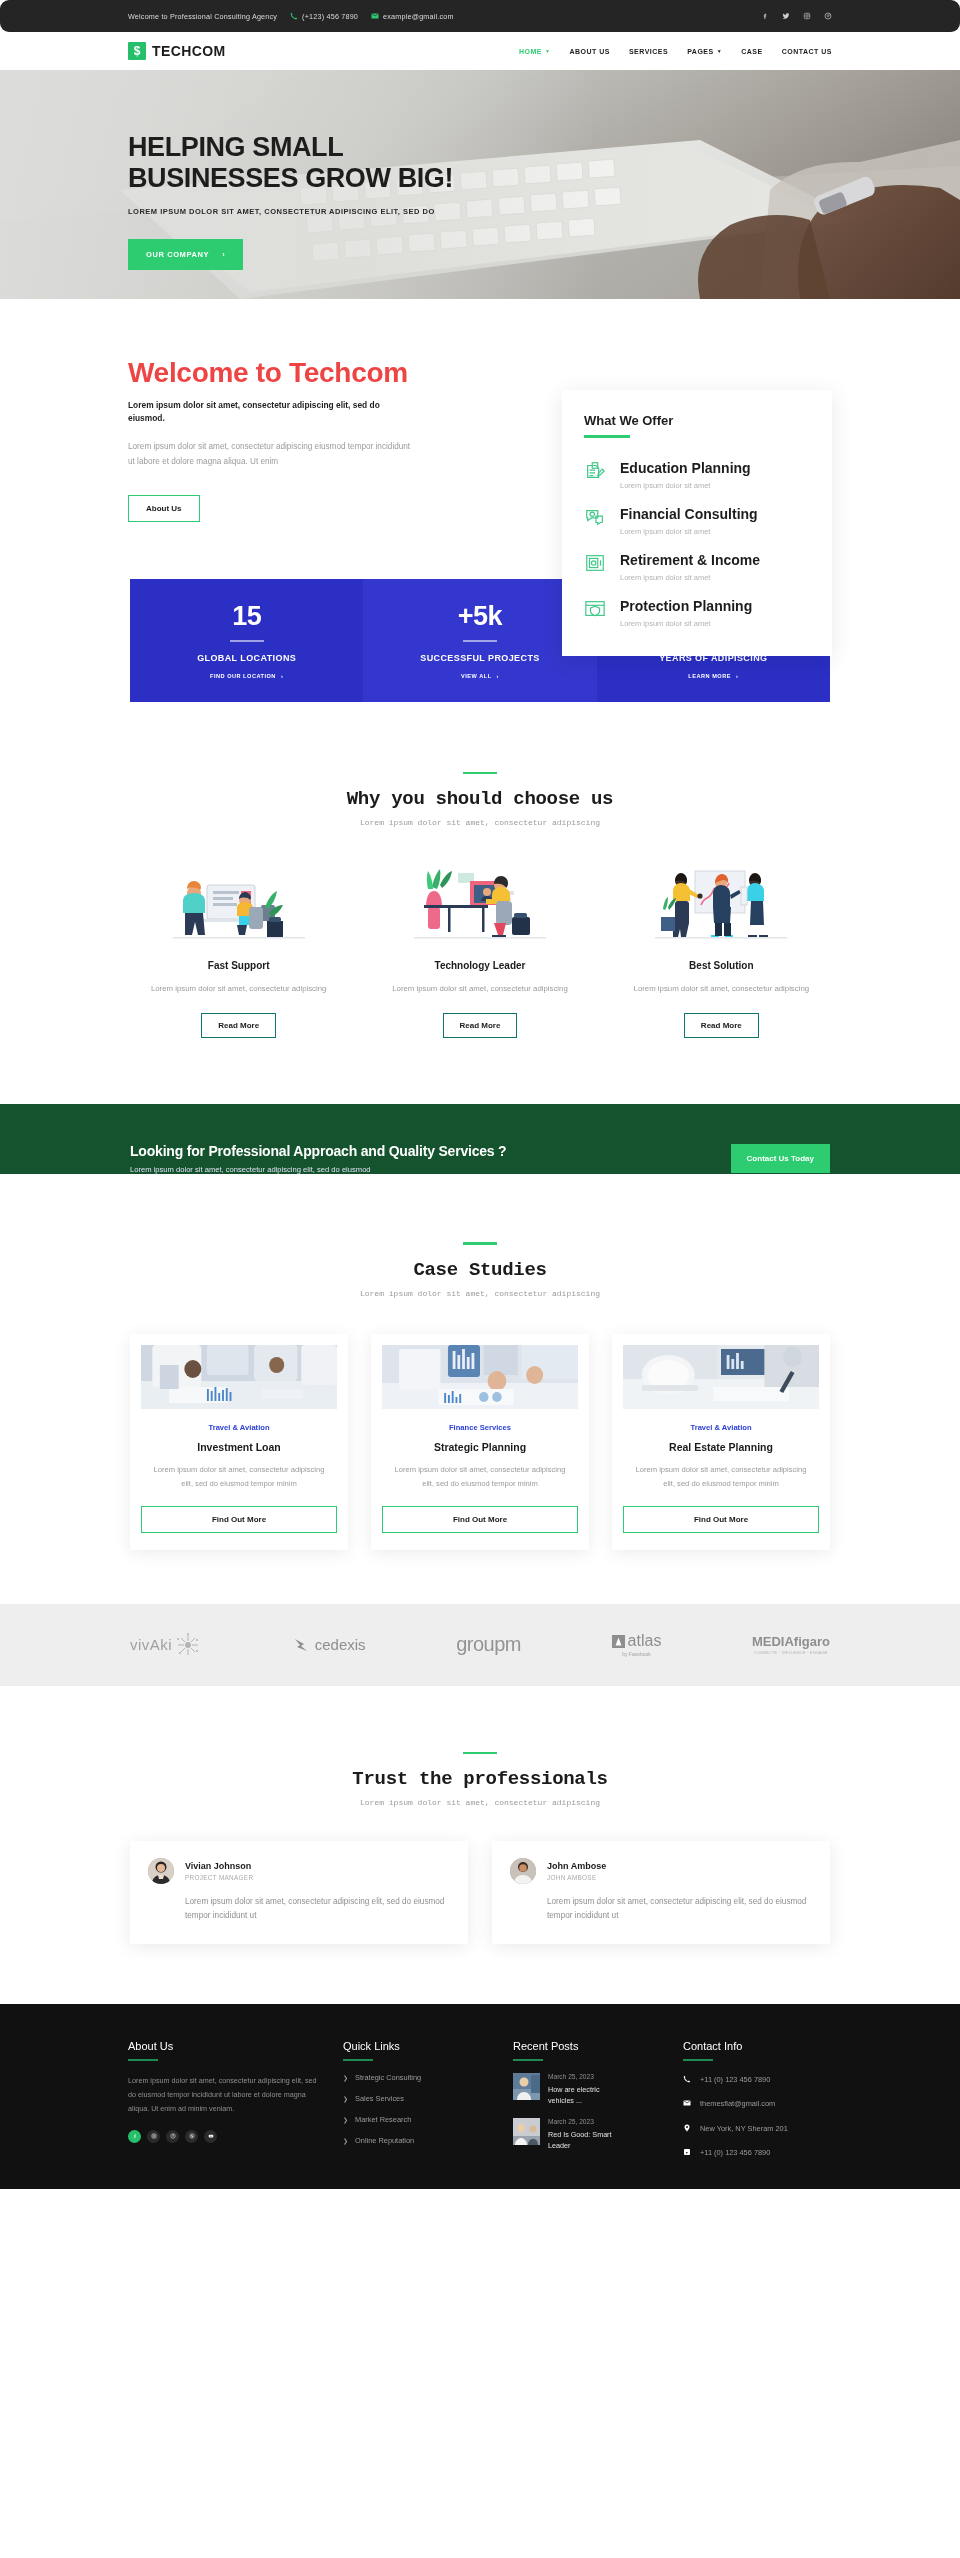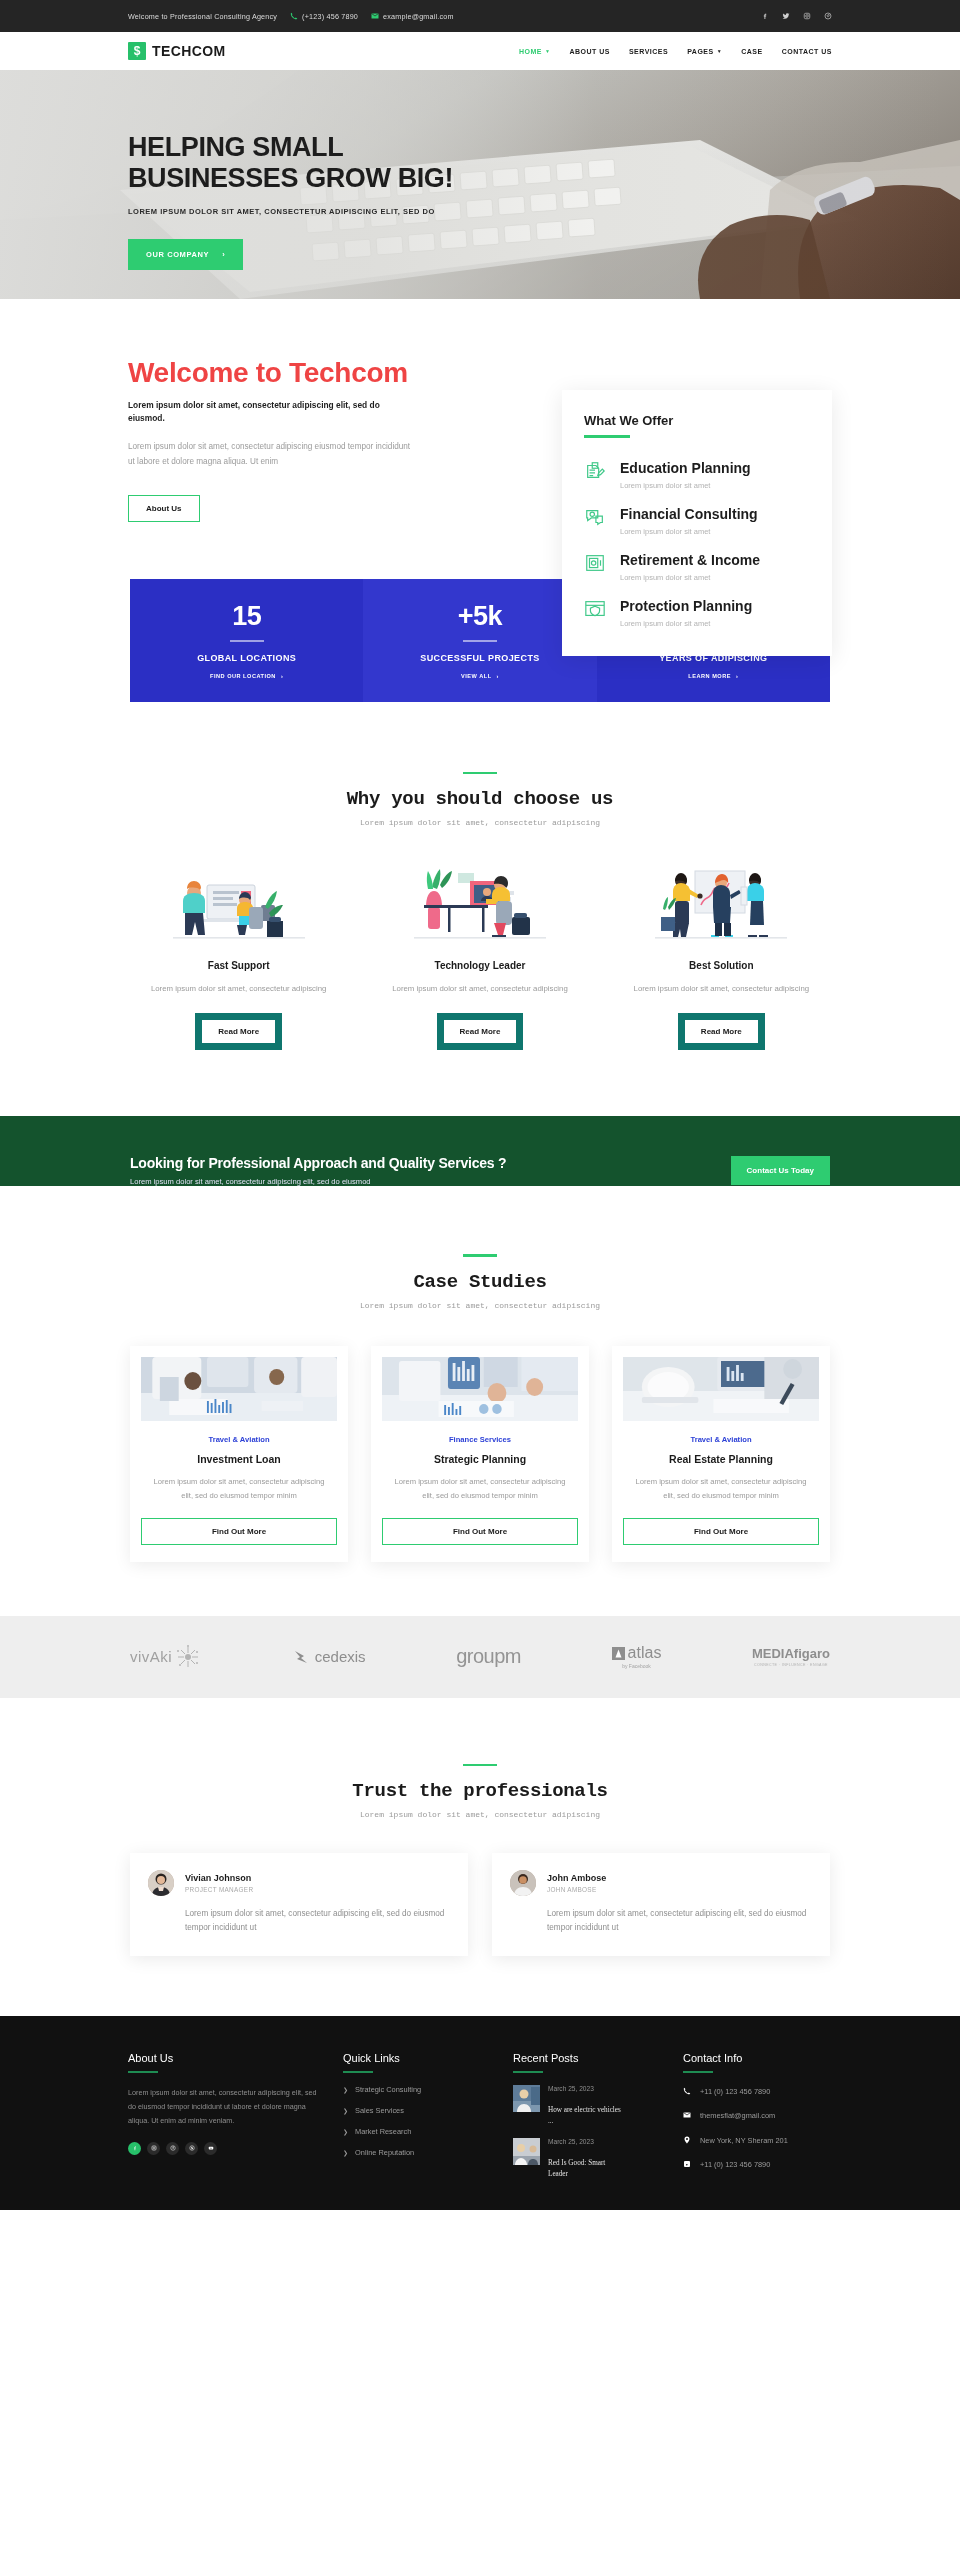--- a/index.html
+++ b/index.html
@@ -9,21 +9,21 @@
     background:#ffffff;
     color:#222;
     -webkit-font-smoothing:antialiased;
   }
   .wrap { width:960px; margin:0 auto; position:relative; }
   .container { width:700px; margin:0 auto; }
 
   
   .topbar {
     background:#252525; height:25px; display:flex; align-items:center;
-    justify-content:space-between; padding:16px 128px;
+    justify-content:space-between; padding:16px 128px;border-radius:9px;
   }
   .topbar-left { display:flex; align-items:center; gap:13px; }
   .topbar-txt { color:#dcdcdc; font-size:7.2px; letter-spacing:.2px; }
   .tb-item { display:flex; align-items:center; gap:4px; }
   .tb-ic { width:8px; height:8px; display:inline-block; color:#2ecc71; }
   .tb-ic svg { width:8px; height:8px; display:block; fill:#2ecc71; }
   .topbar-social { display:flex; align-items:center; gap:13px; }
   .topbar-social span { color:#cfcfcf; }
   .topbar-social svg { width:8px; height:8px; display:block; fill:#cfcfcf; }
 
@@ -102,21 +102,21 @@
 
   
   .choose { padding:70px 0 66px; }
   .choose-grid { margin-top:36px; display:flex; gap:24px; }
   .choose-col { flex:1; text-align:center; }
   .illus { height:80px; display:flex; align-items:flex-end; justify-content:center; }
   .illus svg { display:block; }
   .choose-t { margin-top:17px; font-size:10px; font-weight:bold; color:#1b1b1b; }
   .choose-d { margin-top:11px; font-size:7.8px; color:#9b9b9b; line-height:1.75; }
   .choose-btn {
-    margin-top:17px; display:inline-block; border:7px solid #0f766e; background:#fff;
+    margin-top:17px; display:inline-block; border:1px solid #0f766e; background:#fff;
     color:#1b1b1b; font-size:8px; font-weight:bold; padding:7px 16px; cursor:pointer;
   }
 
   
   .cta { background:#14532d; height:70px; display:flex; align-items:flex-end; }
   .cta-in { width:700px; margin:0 auto; display:flex; align-items:center; justify-content:space-between; }
   .cta h3 { font-size:14px; font-weight:bold; color:#fff; letter-spacing:-.2px; }
   .cta p { margin-top:6px; font-size:7.6px; color:#e2e2f6; }
   .cta-btn { background:#2ecc71; color:#fff; font-size:8px; font-weight:bold; padding:10px 16px; border:none; cursor:pointer; }
 
@@ -156,21 +156,21 @@
   .f-p { margin-top:13px; font-size:7.2px; color:#8f8f8f; line-height:1.95; width:190px; }
   .f-social { margin-top:14px; display:flex; gap:6px; }
   .f-soc { width:13px; height:13px; border-radius:50%; background:#2b2b2b; display:flex; align-items:center; justify-content:center; }
   .f-soc.on { background:#27c06a; }
   .f-soc svg { width:6px; height:6px; fill:#fff; display:block; }
   .f-link { margin-top:12px; display:flex; align-items:center; gap:7px; font-size:7.4px; color:#9b9b9b; }
   .f-link .c { color:#9b9b9b; font-size:6px; }
   .f-post { margin-top:12px; display:flex; gap:8px; }
   .f-thumb { width:27px; height:27px; flex:0 0 27px; background:#6c7b8a; overflow:hidden; position:relative; }
   .f-date { font-size:6.6px; color:#8f8f8f; }
-  .f-title { margin-top:13px; font-size:7.2px; color:#e3e3e3; line-height:1.5; width:78px;font-family:Liberation Serif, serif; }
+  .f-title { margin-top:5px; font-size:7.2px; color:#e3e3e3; line-height:1.5; width:78px; }
   .f-ci { margin-top:13px; display:flex; gap:9px; align-items:flex-start; }
   .f-ci svg { width:8px; height:8px; fill:#fff; display:block; margin-top:1px; }
   .f-ci span { font-size:7.4px; color:#9b9b9b; line-height:1.55; }
 </style>
 </head>
 <body>
 
 <div class="wrap">
 
   <div class="topbar">

